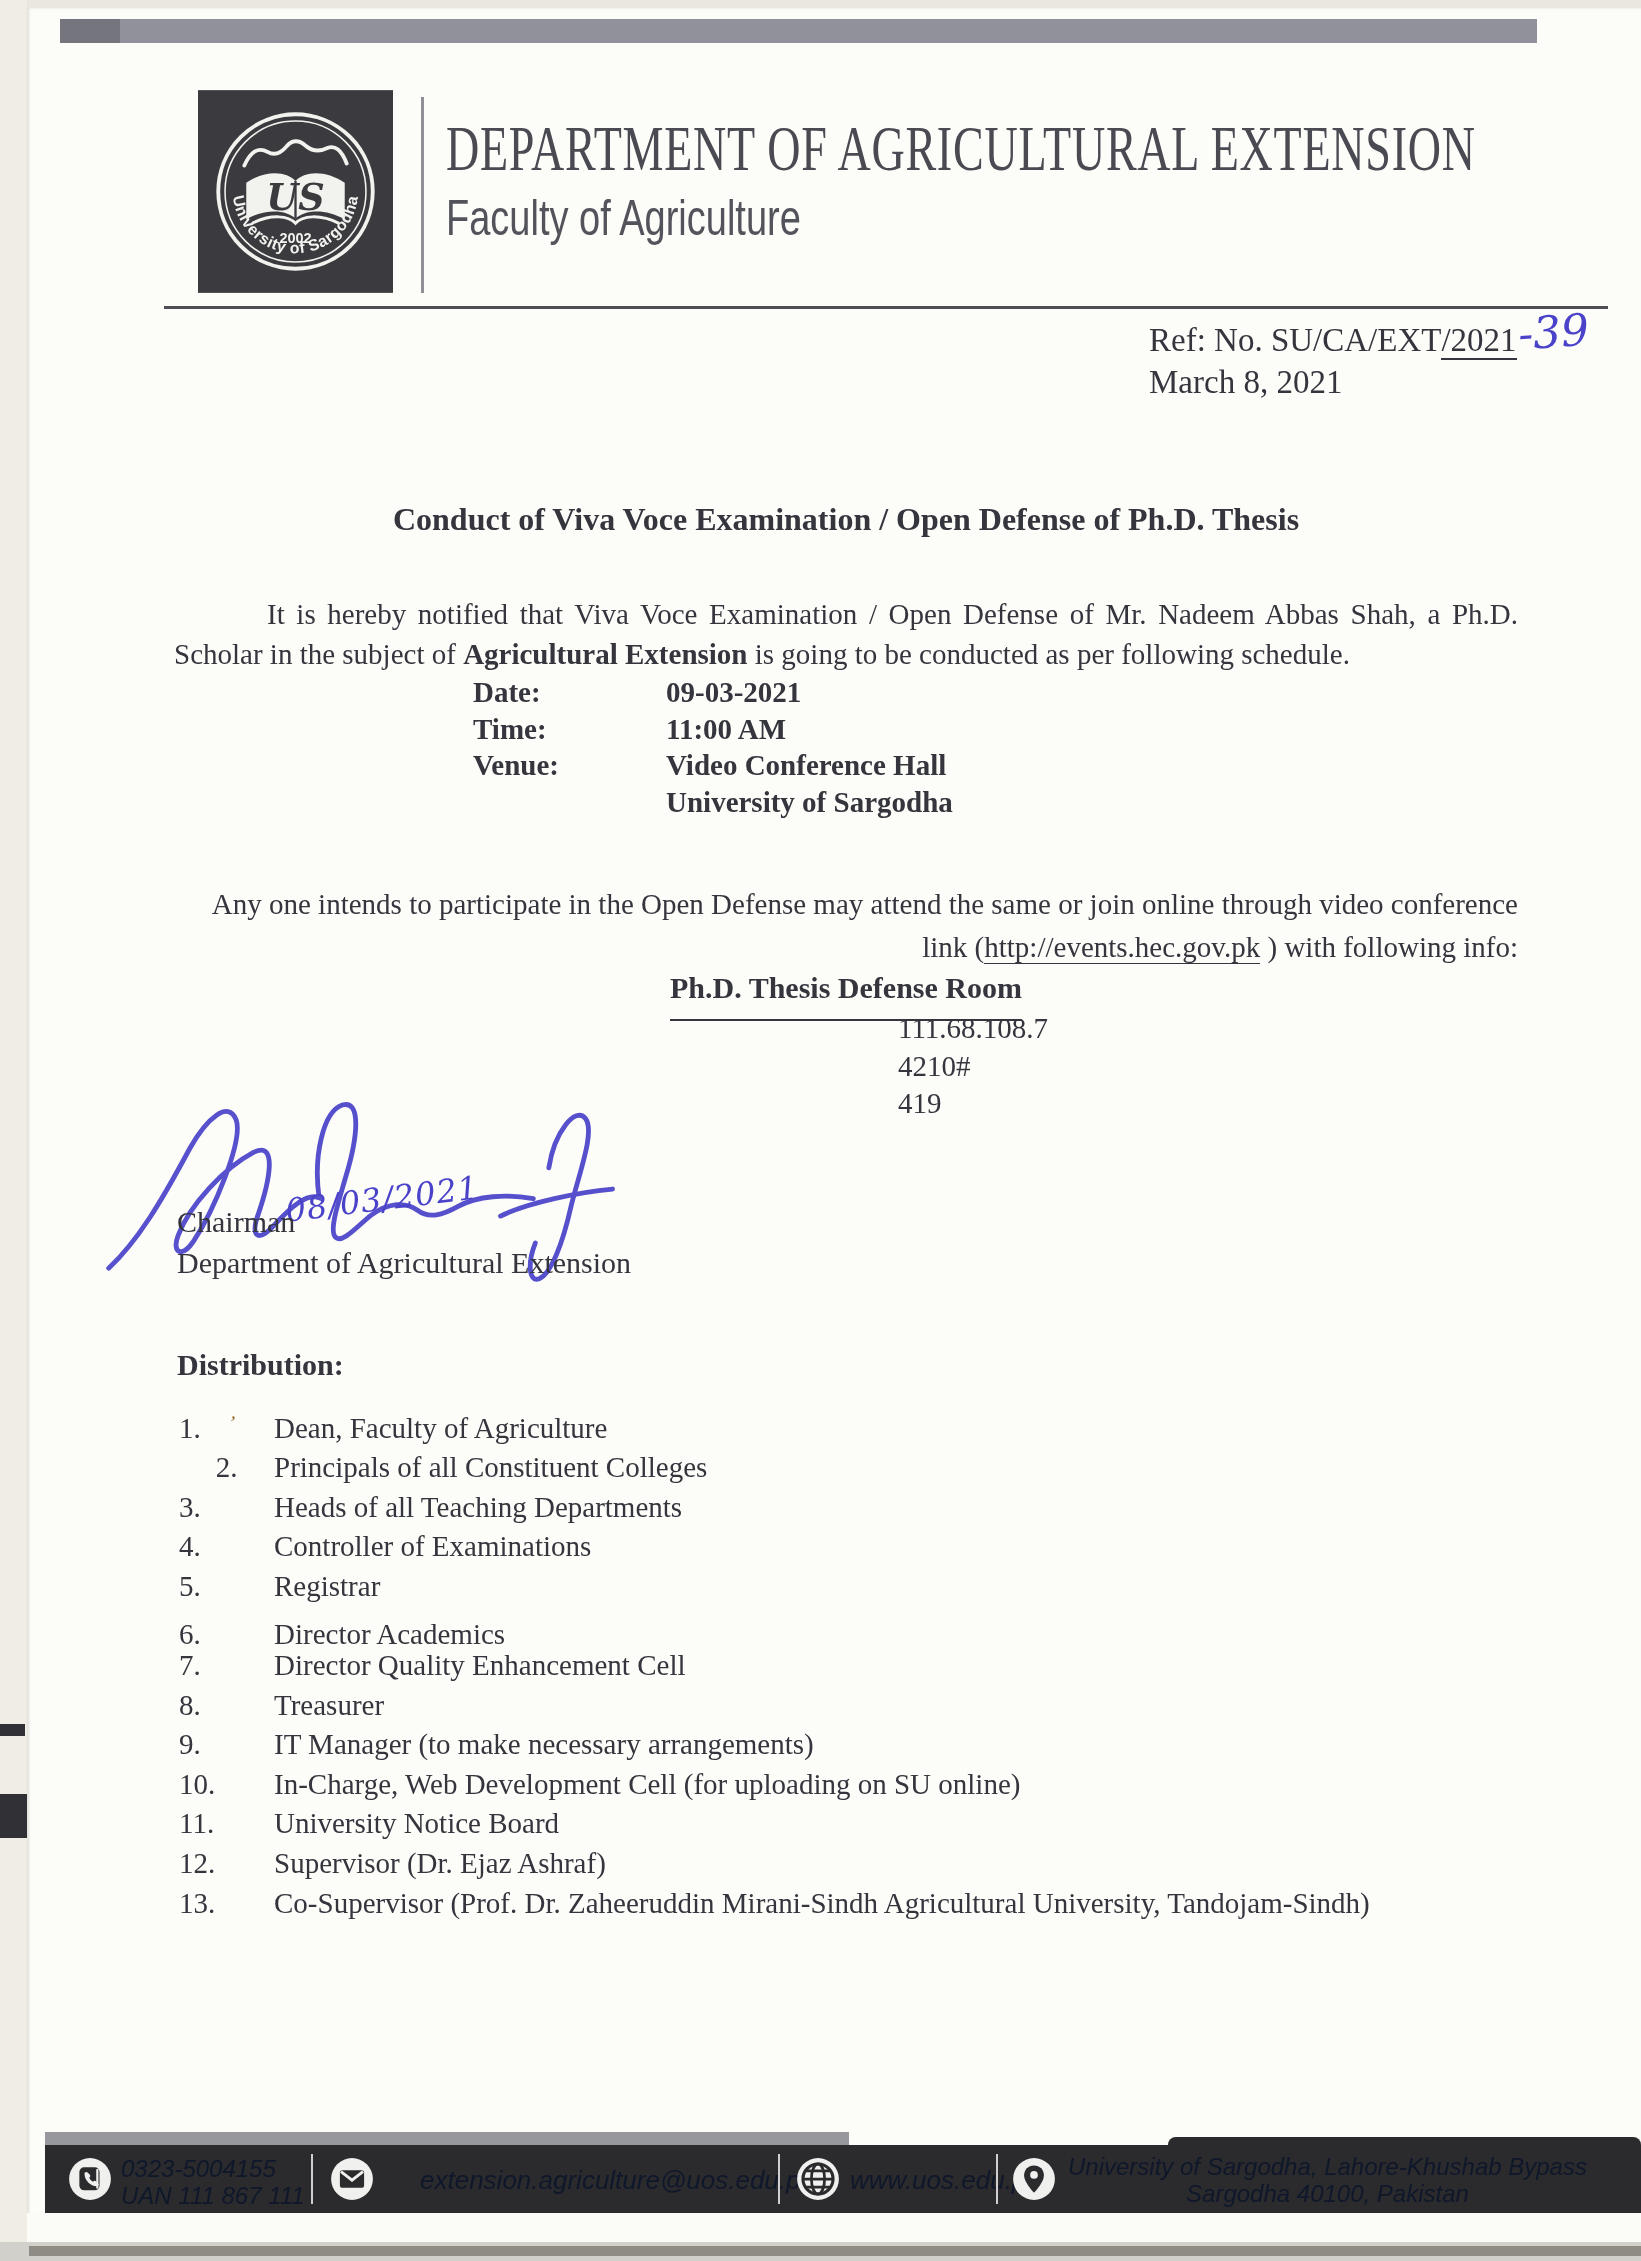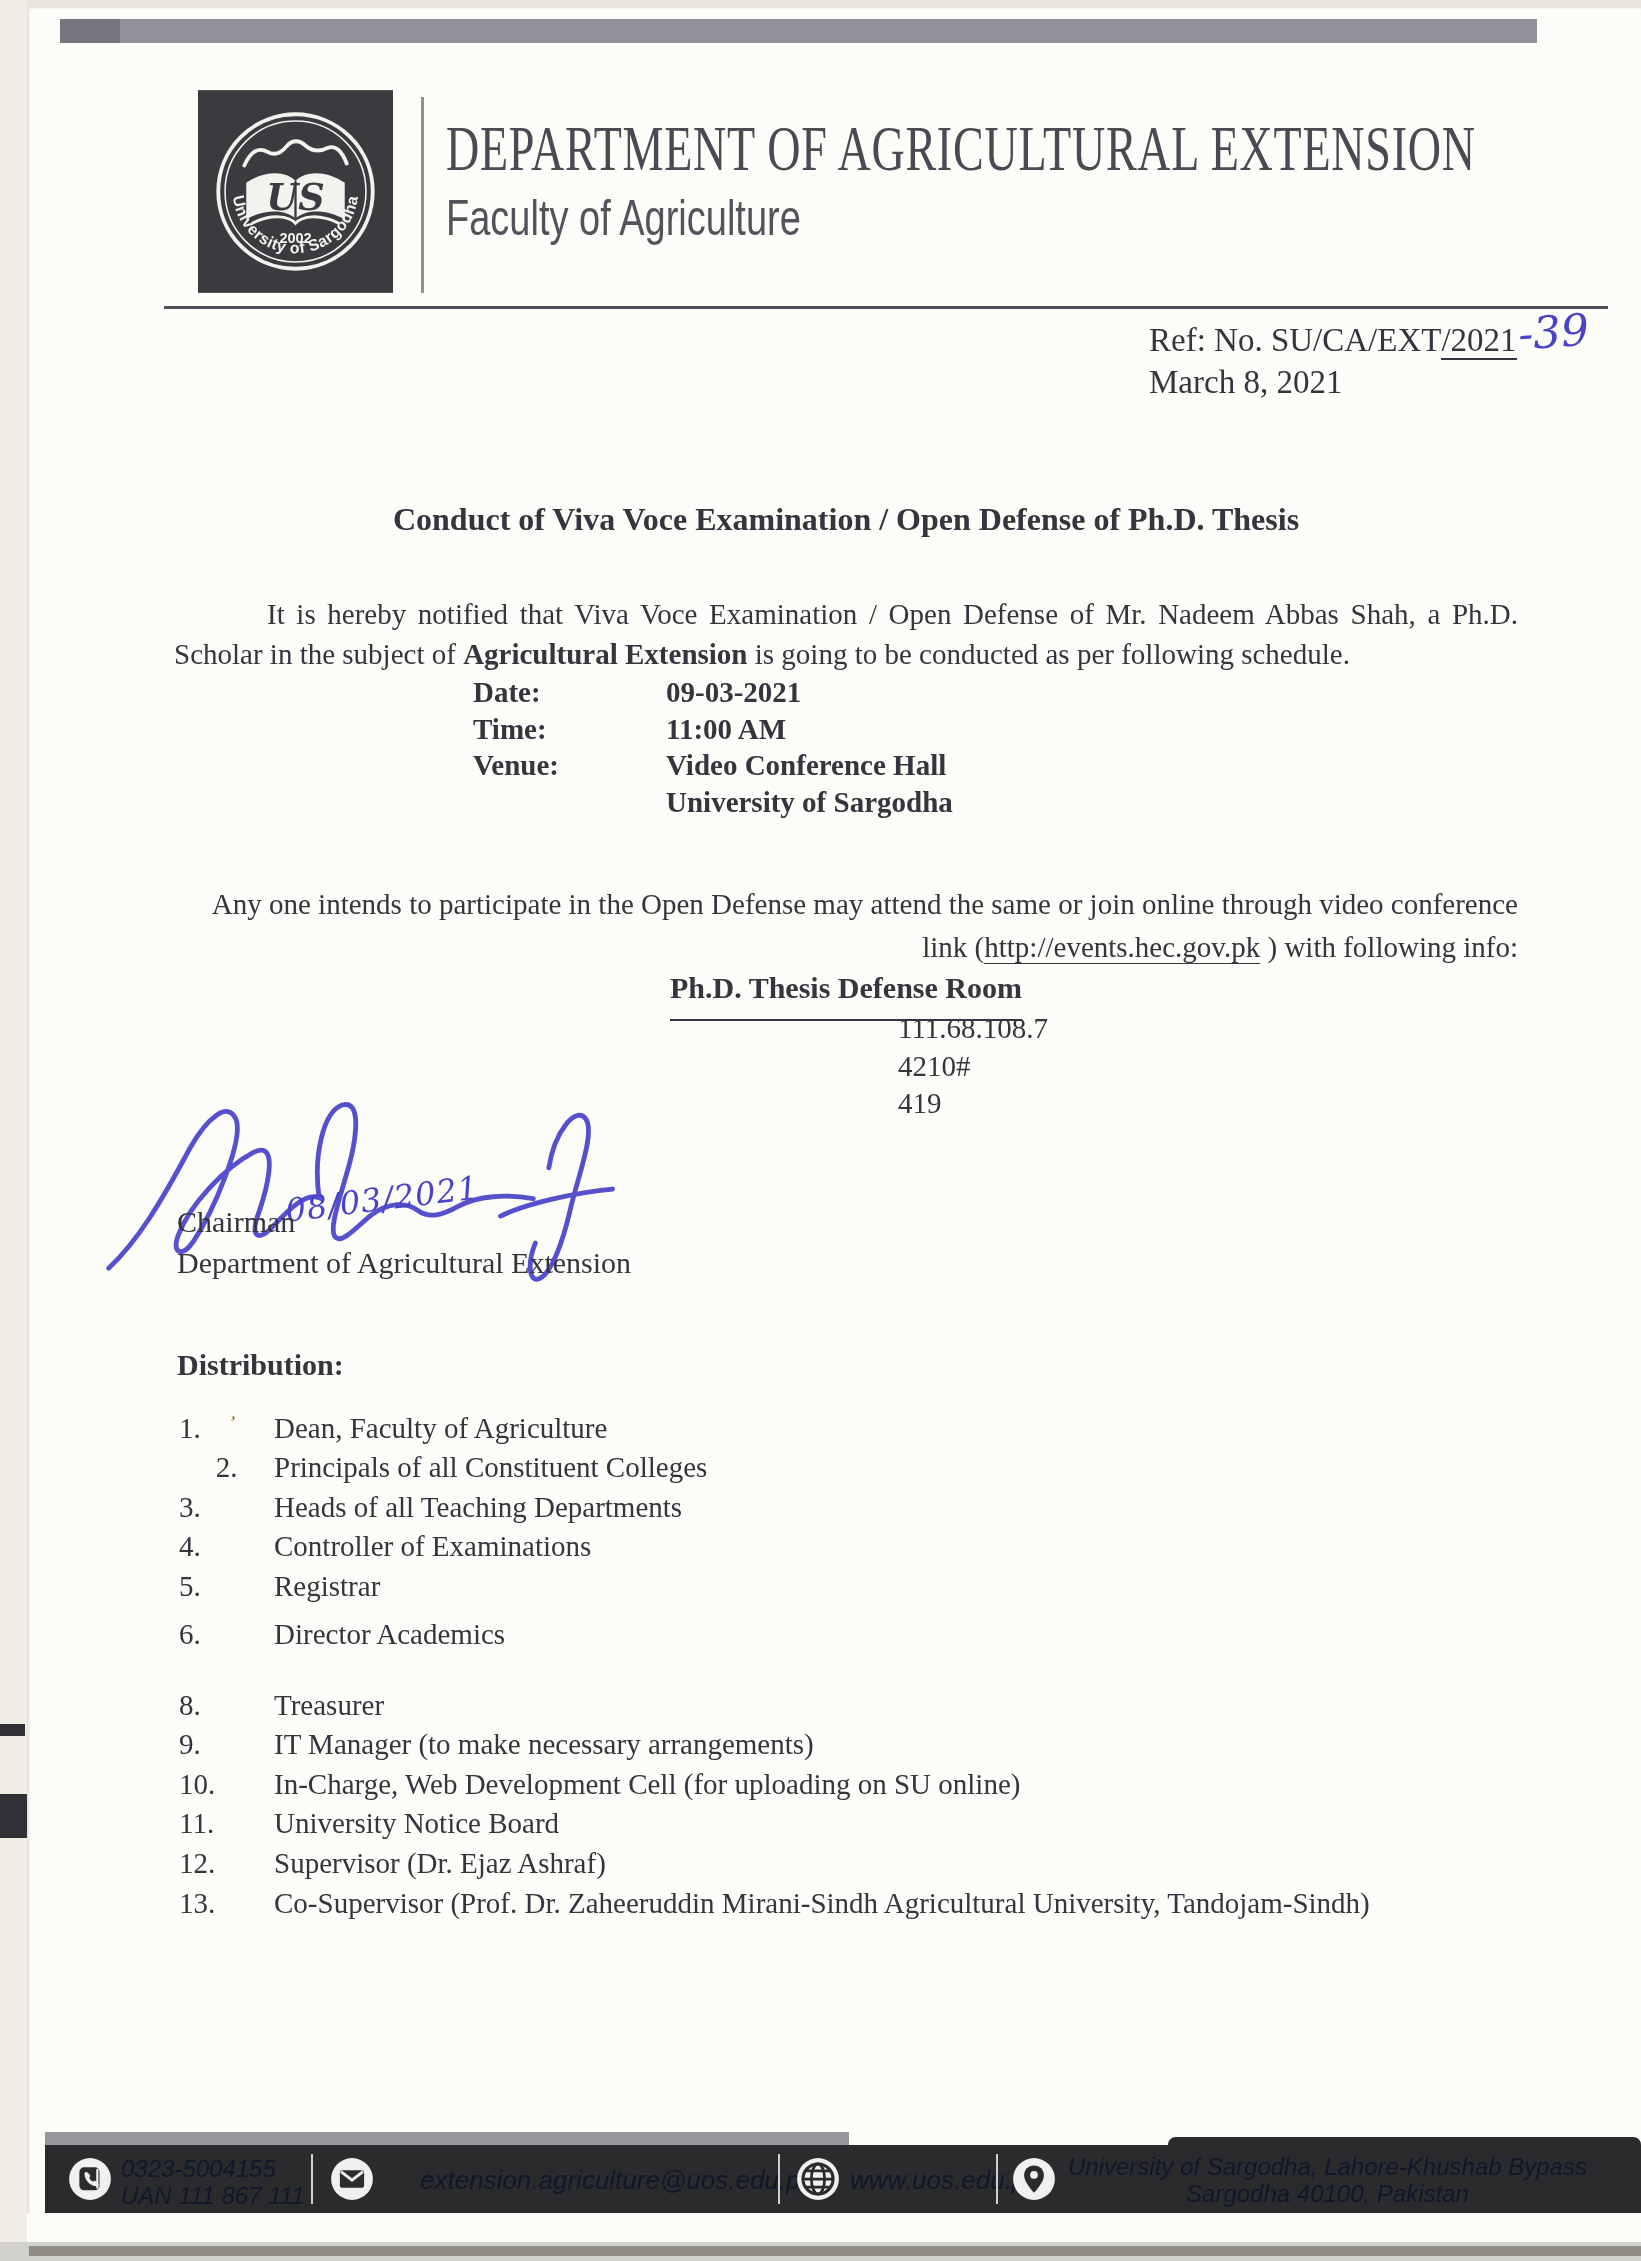--- a/index.html
+++ b/index.html
@@ -150,20 +150,21 @@
 
   <div class="dist-head">Distribution:</div>
   <div class="dist-mark">’</div>
 
   <div class="dist-row" style="top:1412px;"><span class="dist-num">1.</span><span>Dean, Faculty of Agriculture</span></div>
   <div class="dist-row" style="top:1451px;text-align:center;"><span class="dist-num">2.</span><span>Principals of all Constituent Colleges</span></div>
   <div class="dist-row" style="top:1491px;"><span class="dist-num">3.</span><span>Heads of all Teaching Departments</span></div>
   <div class="dist-row" style="top:1530px;"><span class="dist-num">4.</span><span>Controller of Examinations</span></div>
   <div class="dist-row" style="top:1570px;"><span class="dist-num">5.</span><span>Registrar</span></div>
   <div class="dist-row" style="top:1618px;"><span class="dist-num">6.</span><span>Director Academics</span></div>
+  <div class="dist-row" style="top:1649px;"><span class="dist-num">7.</span><span>Director Quality Enhancement Cell</span></div>
   <div class="dist-row" style="top:1689px;"><span class="dist-num">8.</span><span>Treasurer</span></div>
   <div class="dist-row" style="top:1728px;"><span class="dist-num">9.</span><span>IT Manager (to make necessary arrangements)</span></div>
   <div class="dist-row" style="top:1768px;"><span class="dist-num">10.</span><span>In-Charge, Web Development Cell (for uploading on SU online)</span></div>
   <div class="dist-row" style="top:1807px;"><span class="dist-num">11.</span><span>University Notice Board</span></div>
   <div class="dist-row" style="top:1847px;"><span class="dist-num">12.</span><span>Supervisor (Dr. Ejaz Ashraf)</span></div>
   <div class="dist-row" style="top:1887px;"><span class="dist-num">13.</span><span>Co-Supervisor (Prof. Dr. Zaheeruddin Mirani-Sindh Agricultural University, Tandojam-Sindh)</span></div>
 
   <div class="foot-grey"></div>
   <div class="foot-raised"></div>
   <div class="foot-bar"></div>

